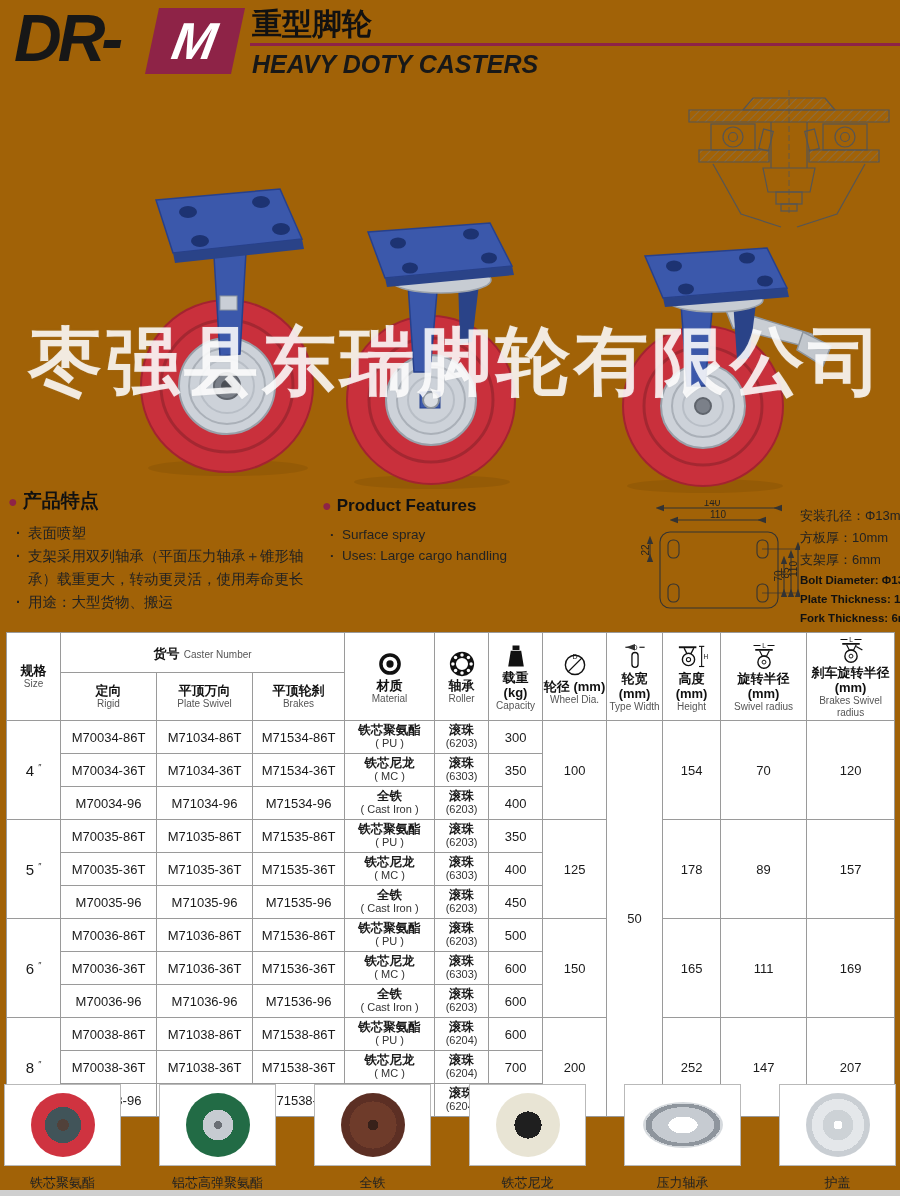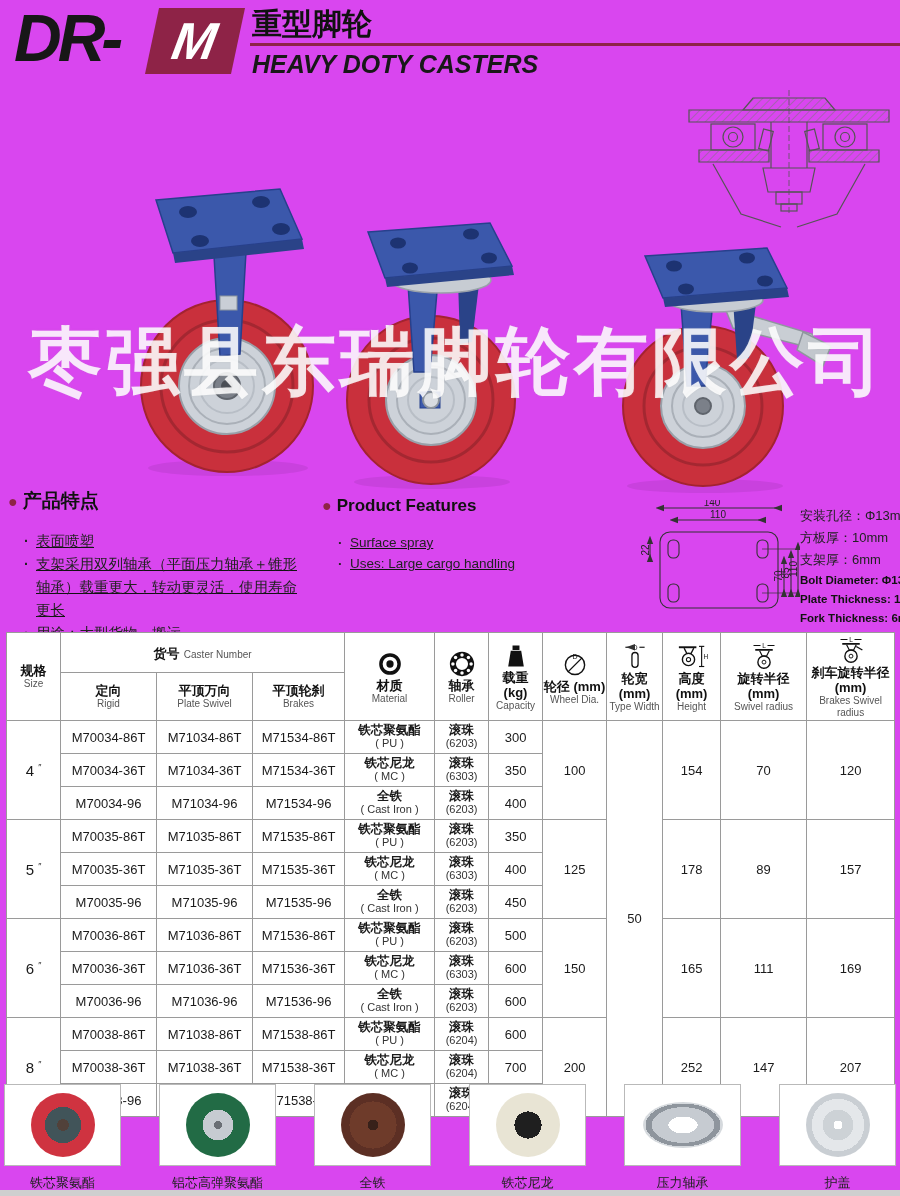--- a/index.html
+++ b/index.html
@@ -1,16 +1,16 @@
 <!DOCTYPE html>
 <html><head>
 <meta charset="utf-8">
 <style>
   html,body{margin:0;padding:0;background:#fff;}
-  .page{position:relative;width:900px;height:1196px;background:#d946ef;overflow:hidden;
+  .page{position:relative;width:900px;height:1196px;background:#a16207;overflow:hidden;
         font-family:"Liberation Sans","DejaVu Sans",sans-serif;color:#111;}
 
   
   .hdr{position:absolute;top:0;left:0;right:0;height:88px;}
   .logo-dr{position:absolute;left:14px;top:0px;font-size:66px;font-weight:900;font-style:italic;
            letter-spacing:-4px;color:#171717;}
   .logo-m-box{position:absolute;left:152px;top:8px;width:86px;height:66px;background:#8e2347;
               transform:skewX(-12deg);display:flex;align-items:center;justify-content:center;}
   .logo-m{font-size:52px;font-weight:900;font-style:italic;color:#fff;transform:skewX(2deg);}
   .title-cn{position:absolute;left:252px;top:4px;font-size:30px;font-weight:900;color:#111;}
@@ -24,21 +24,21 @@
   .watermark{position:absolute;left:28px;top:200px;width:850px;text-align:center;
              font-size:74px;font-weight:700;letter-spacing:4px;color:rgba(255,255,255,0.85);
              text-shadow:0 0 2px rgba(180,180,180,0.25);white-space:nowrap;pointer-events:none;margin-top:25px;}
 
   
   .feat-cn{position:absolute;left:8px;top:488px;width:306px;}
   .feat-en{position:absolute;left:322px;top:496px;width:312px;}
   .feat-title{font-size:19px;font-weight:900;color:#111;margin:0 0 8px 0;}
   .feat-title:before{content:"●";color:#8e2347;margin-right:5px;font-size:16px;}
   .feat-en .feat-title{font-size:17px;}
-  .feat-list{list-style:none;margin:16px;padding:0;text-decoration:underline;}
+  .feat-list{list-style:none;margin:8px;padding:0;}
   .feat-list li{position:relative;padding-left:12px;font-size:14.5px;line-height:23px;color:#222;}
   .feat-list li:before{content:"·";position:absolute;left:0;font-weight:900;}
   .feat-en .feat-list li{font-size:13.5px;line-height:21px;}
 
   .mount{position:absolute;left:638px;top:500px;}
   .mount-specs{position:absolute;left:800px;top:505px;width:100px;}
   .spec-line{white-space:nowrap;}
   .spec-line.cn{font-size:13px;line-height:22px;color:#222;}
   .spec-line.en{font-size:11.5px;line-height:19px;font-weight:700;color:#111;}
 

